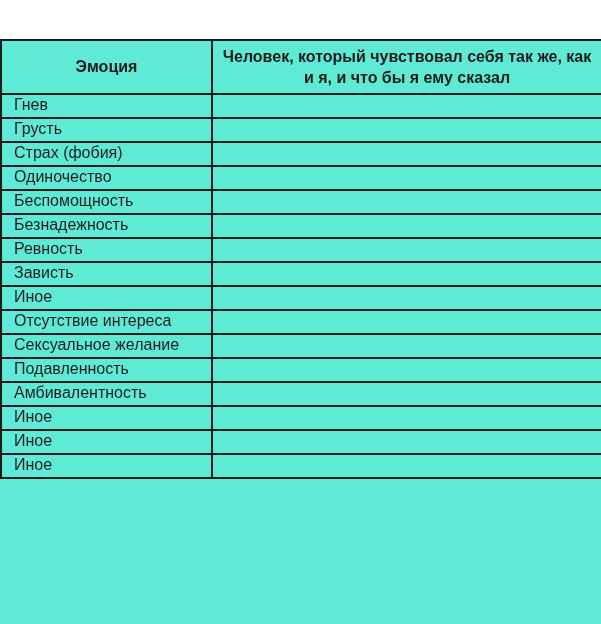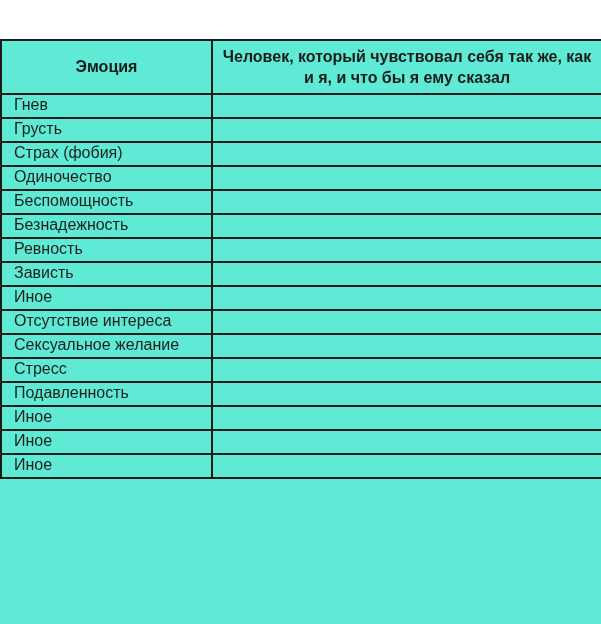--- a/index.html
+++ b/index.html
@@ -115,31 +115,31 @@
   <tr>
     <td class="emotion-cell">Отсутствие интереса</td>
     <td class="response-cell"></td>
   </tr>
 
   <tr>
     <td class="emotion-cell">Сексуальное желание</td>
     <td class="response-cell"></td>
   </tr>
 
-  <tr>
-    <td class="emotion-cell">Стресс</td>
-    <td class="response-cell"></td>
-  </tr>
 
 
   <tr>
     <td class="emotion-cell">Подавленность</td>
     <td class="response-cell"></td>
   </tr>
 
+  <tr>
+    <td class="emotion-cell">Амбивалентность</td>
+    <td class="response-cell"></td>
+  </tr>
 
   <tr>
     <td class="emotion-cell">Иное</td>
     <td class="response-cell"></td>
   </tr>
 
   <tr>
     <td class="emotion-cell">Иное</td>
     <td class="response-cell"></td>
   </tr>

